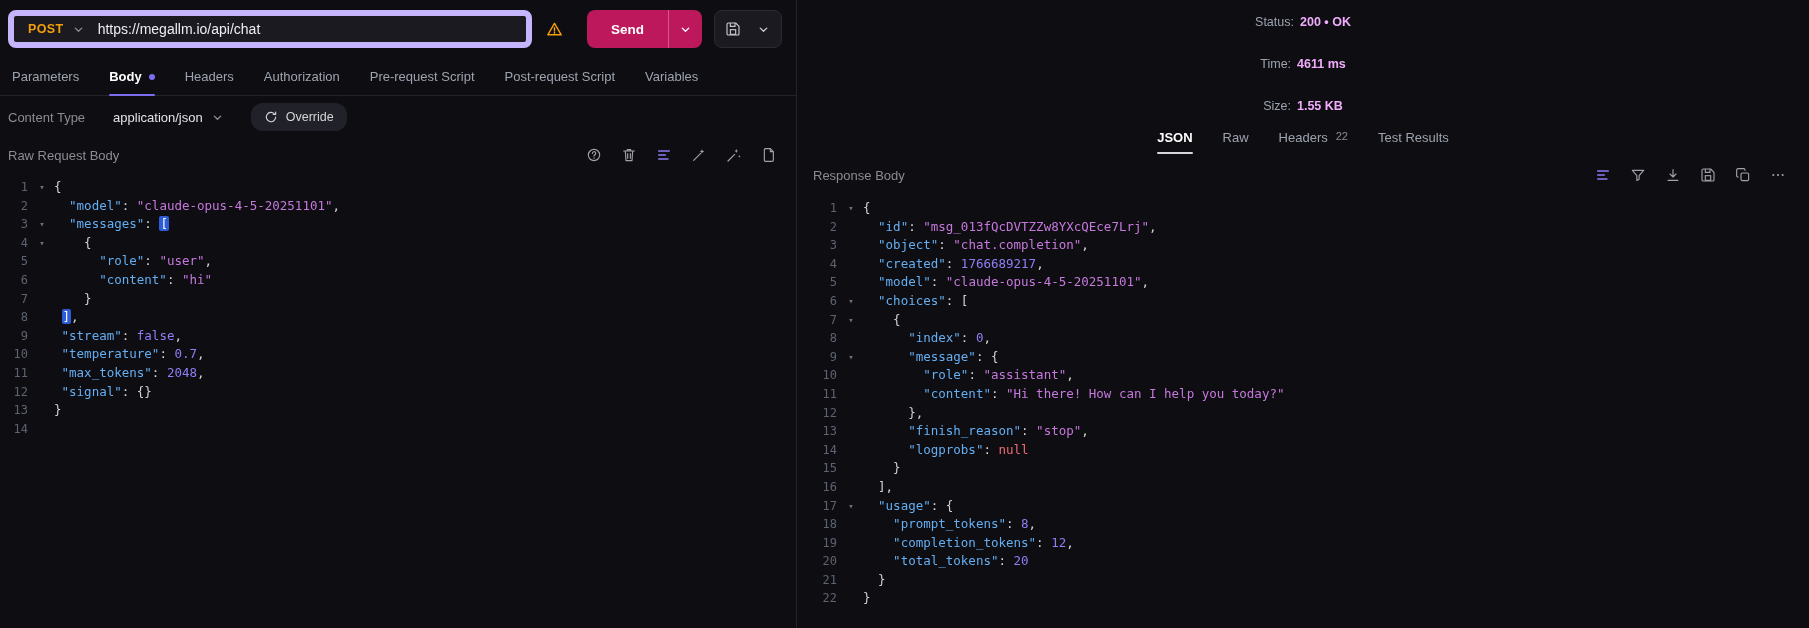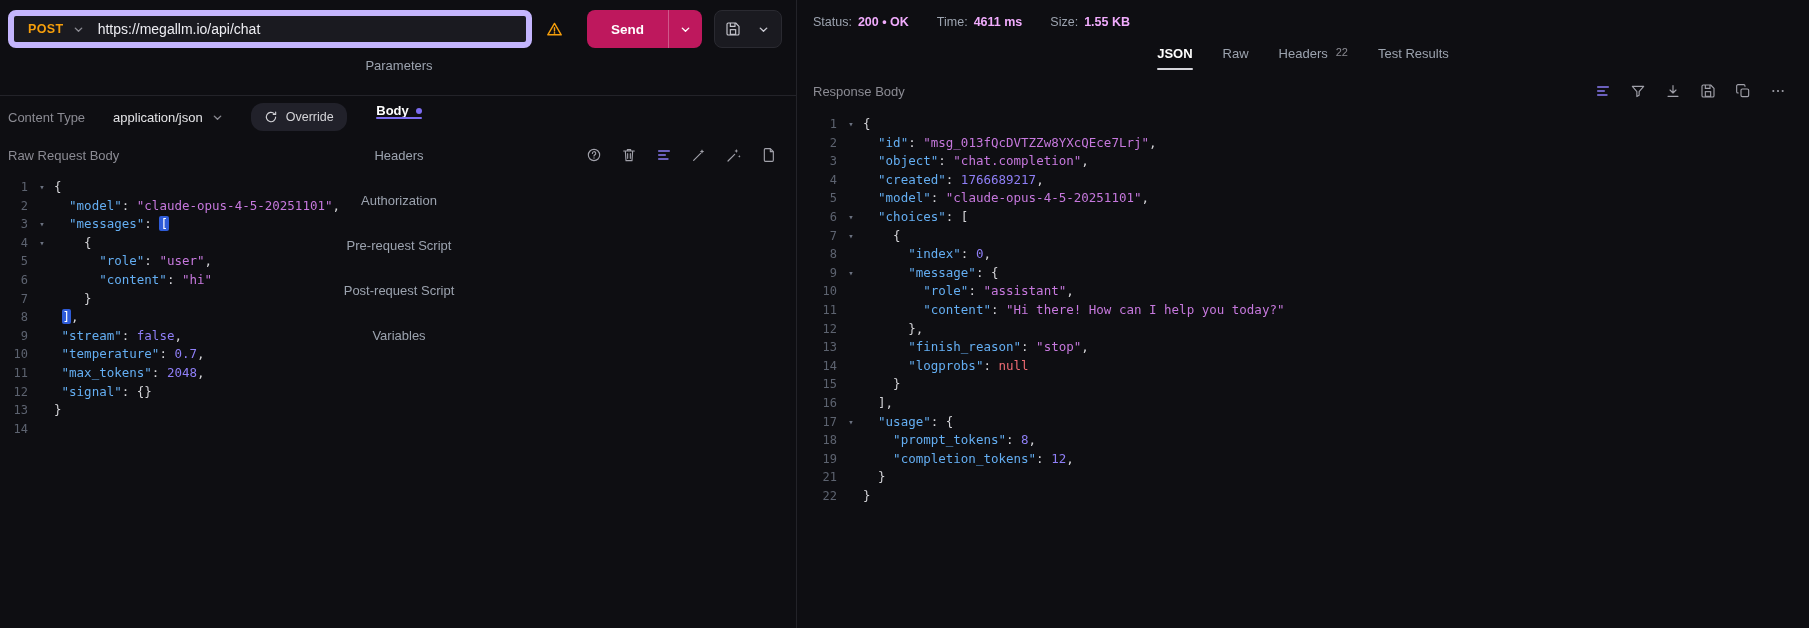--- a/index.html
+++ b/index.html
@@ -23,21 +23,21 @@
   .url-text { font-size:14px; font-weight:500; color:#ededf2; white-space:nowrap; }
   .warn { color:#f59e0b; display:flex; align-items:center; margin-left:2px; }
   .send-split { display:flex; height:38px; border-radius:8px; overflow:hidden; background:#be185d; margin-left:12px; }
   .send-main { border:none; background:transparent; color:#fff; font-weight:600; font-size:13.5px; padding:0 24px; cursor:pointer; font-family:inherit; }
   .send-caret { width:34px; border:none; border-left:1px solid rgba(255,255,255,.28); background:transparent; color:#fff; display:flex; align-items:center; justify-content:center; cursor:pointer; }
   .save-group { display:flex; align-items:center; height:38px; background:#1a1a20; border:1px solid #2a2a31; border-radius:8px; padding:0 3px; }
   .save-group button { width:30px; height:30px; display:flex; align-items:center; justify-content:center; background:transparent; border:none; color:#c9c9d1; cursor:pointer; }
 
   
   .tab-bar { display:flex; align-items:center; gap:30px; height:38px; padding:0 10px; font-size:13px; color:#9ca3af; }
-  .tab-bar.req { border-bottom:1px solid #232329; padding-left:12px;flex-direction:column; }
+  .tab-bar.req { border-bottom:1px solid #232329; padding-left:12px; }
   .tab-bar.res { padding:0 16px; height:40px;justify-content:center; }
   .tab { position:relative; height:100%; display:flex; align-items:center; gap:7px; cursor:pointer; white-space:nowrap; }
   .tab.active { color:#ffffff; font-weight:600; }
   .tab.active::after { content:''; position:absolute; left:0; right:0; bottom:-1px; height:2px; border-radius:1px; }
   .tab-bar.req .tab.active::after { background:#7c6cf0; }
   .tab-bar.res .tab.active::after { background:#d6d6dc; bottom:3px; }
   .tab-dot { width:6px; height:6px; border-radius:50%; background:#7c6cf0; }
   .tab-badge { font-size:11px; color:#8b8b93; margin-left:1px; position:relative; top:-1px; }
 
   
@@ -51,21 +51,21 @@
   
   .body-head { display:flex; align-items:center; height:34px; padding:0 14px 0 8px; }
   .body-head.res { padding:0 18px 0 16px; height:36px; }
   .body-label { color:#8b8b93; font-size:13px; }
   .spacer { flex:1; }
   .icon-btn { width:26px; height:26px; display:flex; align-items:center; justify-content:center; background:transparent;
     border:none; color:#a1a1aa; cursor:pointer; margin-left:9px; }
   .icon-btn.purple { color:#8b7cf6; }
 
   
-  .status-bar { display:flex; align-items:center; gap:28px; padding:15px 16px 4px; font-size:12.5px; }
+  .status-bar { display:flex; align-items:center; gap:28px; padding:15px 16px 4px; font-size:12.5px;flex-direction:column; }
   .stat { display:flex; gap:6px; align-items:baseline; }
   .stat-label { color:#9ca3af; }
   .stat-value { color:#f0abfc; font-weight:600; }
 
   
   .editor { flex:1; overflow:hidden; font-family:"DejaVu Sans Mono", monospace; font-size:12.5px; padding-top:6px; }
   .editor.res { padding-left:12px; }
   .code-line { display:flex; height:18.6px; line-height:18.6px; }
   .ln { width:30px; padding-right:2px; text-align:right; color:#5d6370; font-size:12px; flex-shrink:0; user-select:none; }
   .fold { width:24px; text-align:center; color:#6b7280; font-size:9px; flex-shrink:0; cursor:pointer; }
@@ -458,20 +458,25 @@
           <span class="ln">18</span>
           <span class="fold"></span>
           <span class="code"><span class="t-w">    </span><span class="t-k">"prompt_tokens"</span><span class="t-p">: </span><span class="t-n">8</span><span class="t-p">,</span></span>
         </div>
         <div class="code-line">
           <span class="ln">19</span>
           <span class="fold"></span>
           <span class="code"><span class="t-w">    </span><span class="t-k">"completion_tokens"</span><span class="t-p">: </span><span class="t-n">12</span><span class="t-p">,</span></span>
         </div>
         <div class="code-line">
+          <span class="ln">20</span>
+          <span class="fold"></span>
+          <span class="code"><span class="t-w">    </span><span class="t-k">"total_tokens"</span><span class="t-p">: </span><span class="t-n">20</span></span>
+        </div>
+        <div class="code-line">
           <span class="ln">21</span>
           <span class="fold"></span>
           <span class="code"><span class="t-w">  </span><span class="t-p">}</span></span>
         </div>
         <div class="code-line">
           <span class="ln">22</span>
           <span class="fold"></span>
           <span class="code"><span class="t-p">}</span></span>
         </div>
       </div>

